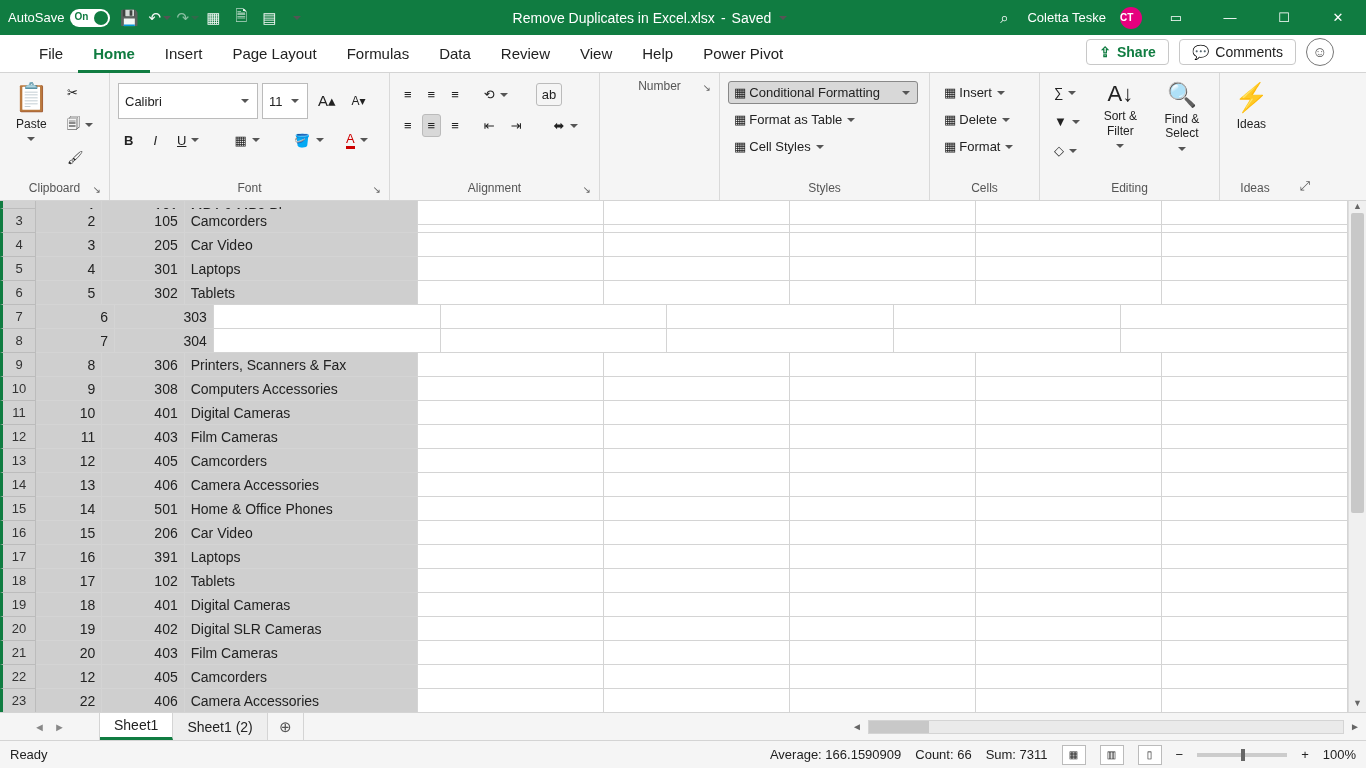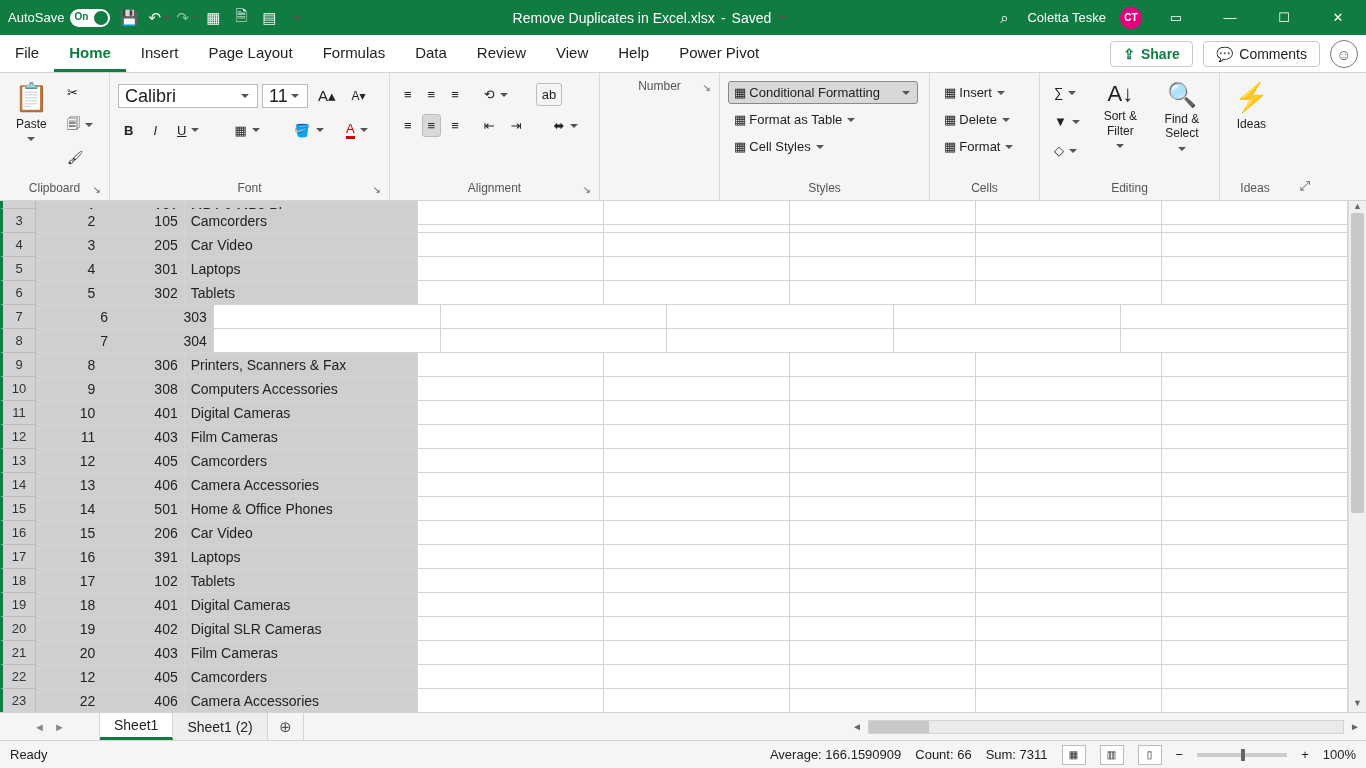--- a/index.html
+++ b/index.html
@@ -8,46 +8,46 @@
 
 .titlebar { height:35px; background:#107c41; color:#fff; display:flex; align-items:center; padding:0 8px; gap:20px; }
 .titlebar .qat { display:flex; align-items:center; gap:10px; }
 .titlebar .autosave { display:flex; align-items:center; gap:6px; font-size:13px; }
 .toggle { width:40px; height:18px; border-radius:9px; background:#fff; position:relative; }
 .toggle .knob { position:absolute; right:2px; top:2px; width:14px; height:14px; border-radius:50%; background:#107c41; }
 .toggle .on { position:absolute; left:4px; top:2px; font-size:10px; color:#107c41; font-weight:600; }
 .qat-ico { width:18px; height:18px; display:inline-flex; align-items:center; justify-content:center; font-size:15px; opacity:.95; }
 .title-center { flex:1; text-align:center; font-size:14px; display:flex; justify-content:center; align-items:center; gap:6px; }
 .title-right { display:flex; align-items:center; gap:14px; }
-.avatar { width:22px; height:22px; border-radius:50%; background:#e6007e; display:flex; align-items:center; justify-content:center; font-size:10px; font-weight:600; }
+.avatar { width:22px; height:22px; border-radius:50%; background:#e6007e; display:flex; align-items:center; justify-content:flex-start; font-size:10px; font-weight:600; }
 .win-btn { width:40px; height:30px; display:flex; align-items:center; justify-content:center; }
 
 
-.tabs { height:38px; background:#fff; border-bottom:1px solid #d4d4d4; display:flex; align-items:flex-end; padding:0 0; gap:0; }
+.tabs { height:38px; background:#fff; border-bottom:1px solid #d4d4d4; display:flex; align-items:center; padding:0 24px; gap:0; }
 .tab { padding:0 15px; height:38px; line-height:38px; font-size:15px; color:#222; cursor:pointer; }
 .tab.active { font-weight:600; color:#107c41; border-bottom:3px solid #107c41; }
 .tabs-right { margin-left:auto; display:flex; align-items:center; gap:10px; padding-right:8px; padding-bottom:4px; }
 .pill { border:1px solid #c8c8c8; border-radius:4px; padding:4px 12px; font-size:14px; display:flex; align-items:center; gap:6px; background:#fff; cursor:pointer; }
 .pill.green { color:#107c41; font-weight:600; }
 .smiley { width:28px; height:28px; border-radius:50%; border:1.5px solid #777; display:flex; align-items:center; justify-content:center; font-size:15px; color:#555; }
 
 
 .ribbon { height:128px; background:#f5f5f5; border-bottom:1px solid #d4d4d4; display:flex; }
 .group { border-right:1px solid #d9d9d9; padding:4px 8px 2px 8px; display:flex; flex-direction:column; position:relative; }
 .group-body { flex:1; display:flex; align-items:flex-start; gap:6px; }
 .group-label { text-align:center; font-size:12px; color:#555; padding:2px 0 3px 0; position:relative; }
 .group-label .launcher { position:absolute; right:0; bottom:3px; font-size:10px; color:#666; }
 .bigbtn { display:flex; flex-direction:column; align-items:center; gap:2px; padding:4px 6px; font-size:12px; line-height:1.2; text-align:center; cursor:pointer; }
 .bigbtn .ico { font-size:28px; }
 .smallstack { display:flex; flex-direction:column; gap:6px; padding-top:4px; }
 .row { display:flex; gap:4px; align-items:center; }
 .dd { width:12px; height:12px; display:inline-block; position:relative; }
 .dd::after { content:""; position:absolute; left:2px; top:4px; border-left:4px solid transparent; border-right:4px solid transparent; border-top:4px solid #555; }
 .btn { padding:3px 5px; border:1px solid transparent; border-radius:3px; font-size:13px; cursor:pointer; display:inline-flex; align-items:center; gap:3px; }
-.input-box { background:#fff; border:1px solid #bbb; height:24px; padding:0 6px; font-size:18px; display:flex; align-items:center; }
+.input-box { background:#fff; border:1px solid #bbb; height:36px; padding:0 6px; font-size:13px; display:flex; align-items:center; }
 .sep { width:1px; background:#d9d9d9; margin:4px 2px; }
 .btn.active { background:#d8d8d8; border-color:#bbb; }
 
 
 .gridwrap { position:absolute; top:201px; left:0; right:0; bottom:56px; overflow:hidden; background:#fff; }
 .rowhdr-col { position:absolute; left:0; top:0; bottom:0; width:36px; background:#e6e6e6; border-right:1px solid #bcbcbc; }
 .rowhdr { height:24px; border-bottom:1px solid #bcbcbc; display:flex; align-items:center; justify-content:center; font-size:13px; color:#333; }
 .rowhdr.sel { background:#d2d2d2; border-left:3px solid #107c41; }
 .cells { position:absolute; left:36px; top:0; right:18px; bottom:0; }
 .cellrow { height:24px; display:flex; }

